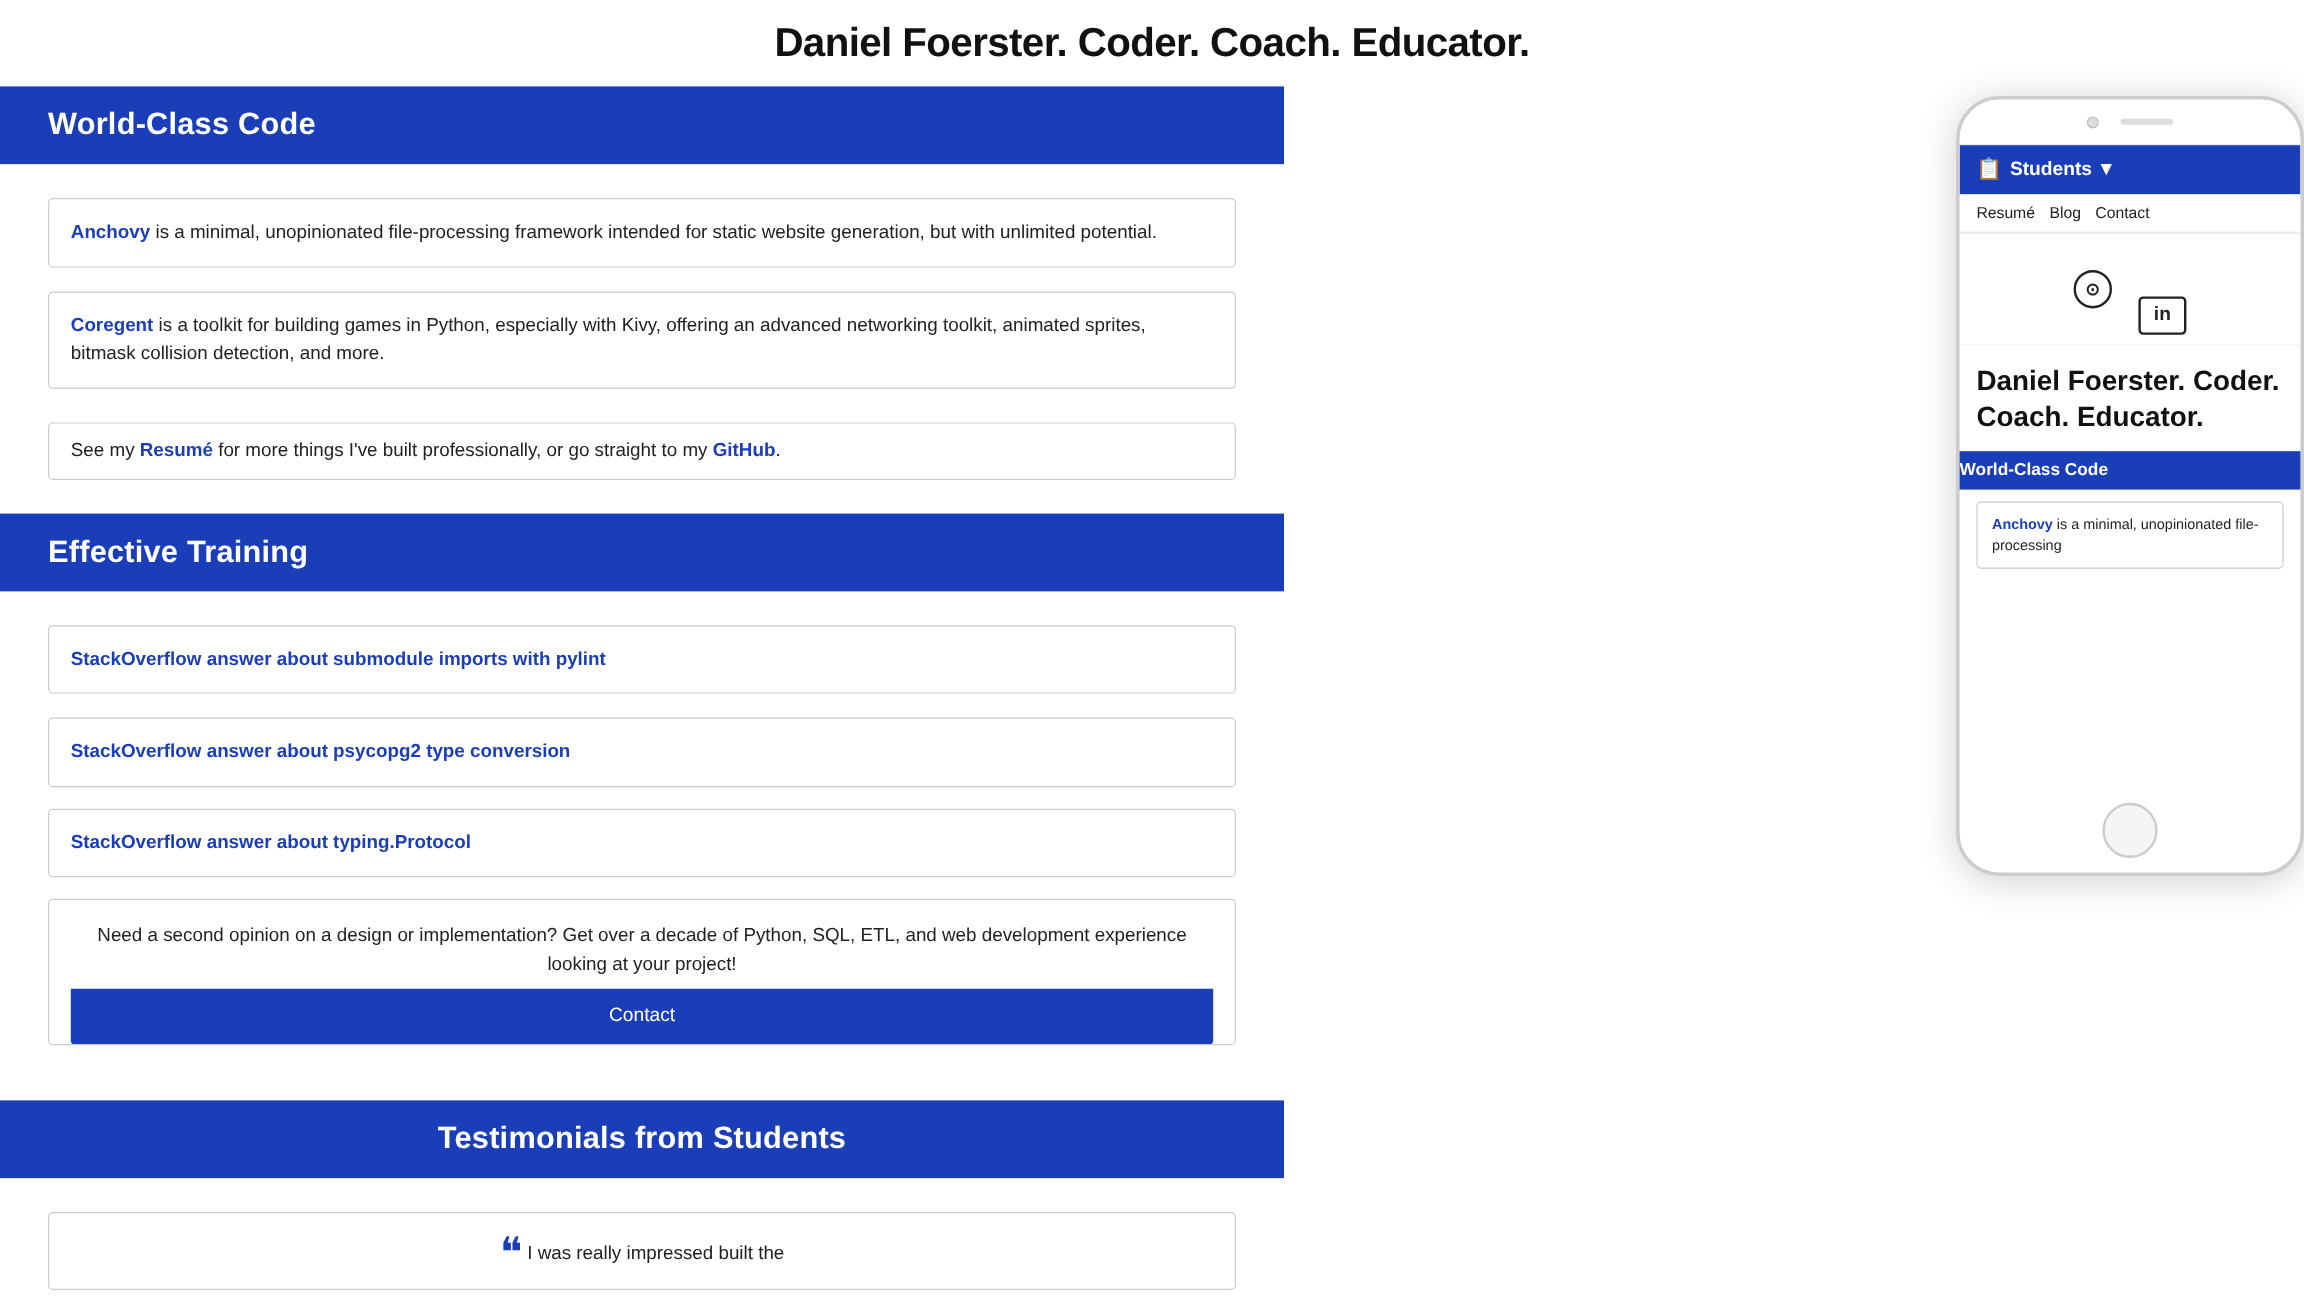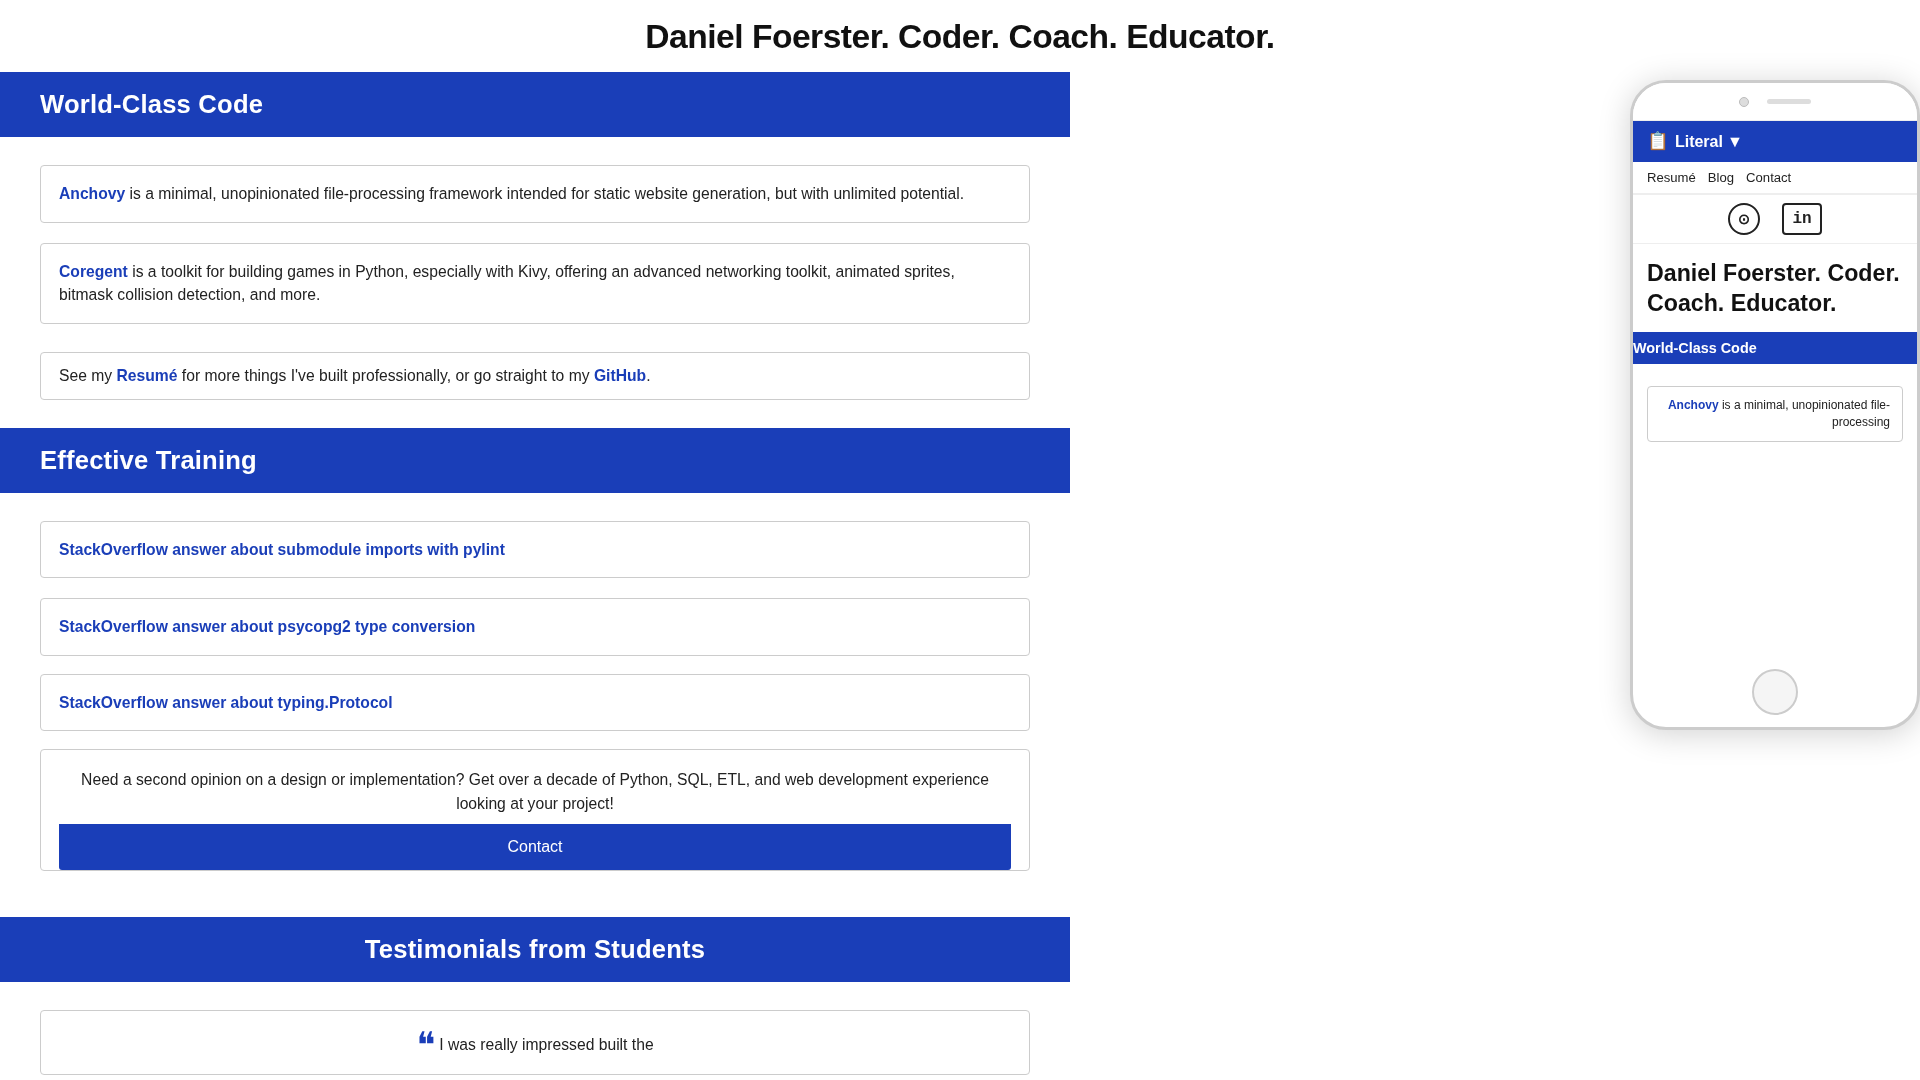--- a/index.html
+++ b/index.html
@@ -351,43 +351,43 @@
 
     <div class="phone-top-bar">
       <div class="phone-camera"></div>
       <div class="phone-speaker"></div>
     </div>
 
     <div class="phone-nav">
       <div class="phone-nav-left">
         <span class="phone-nav-icon">📋</span>
         <span class="phone-nav-projects">
-          <span>Literal</span>
+          <span>Students</span>
           <span>▼</span>
         </span>
       </div>
     </div>
 
     <div class="phone-nav-links">
       <a href="#" class="phone-nav-link">Resumé</a>
       <a href="#" class="phone-nav-link">Blog</a>
       <a href="#" class="phone-nav-link">Contact</a>
     </div>
 
     <div class="phone-social-bar">
       <span class="phone-social-icon" style="font-size:1.4rem; border:2px solid #222; border-radius:50%; width:32px; height:32px; display:flex; align-items:center; justify-content:center; font-size:0.9rem; font-weight:700;">⊙</span>
-      <span class="phone-social-icon" style="font-size:1rem; border:2px solid #222; border-radius:4px; width:40px; height:32px; display:flex; align-items:center; justify-content:center; font-weight:700; font-family:Liberation Mono, monospace;">in</span>
+      <span class="phone-social-icon" style="font-size:1rem; border:2px solid #222; border-radius:4px; width:40px; height:32px; display:flex; align-items:center; justify-content:center; font-weight:700; font-family:Liberation Sans, sans-serif;margin-top:44px;">in</span>
     </div>
 
     <div class="phone-body">
       <div class="phone-hero-title">Daniel Foerster. Coder. Coach. Educator.</div>
     </div>
 
     <div class="phone-section-header">World-Class Code</div>
-    <div style="padding: 12px 14px; text-align: right;">
+    <div style="padding: 0 14px;">
       <div class="phone-card">
         <a href="#">Anchovy</a><span> is a minimal, unopinionated file-processing</span>
       </div>
     </div>
 
     <div class="phone-bottom-bar"></div>
   </div>
 
 </div>
 

